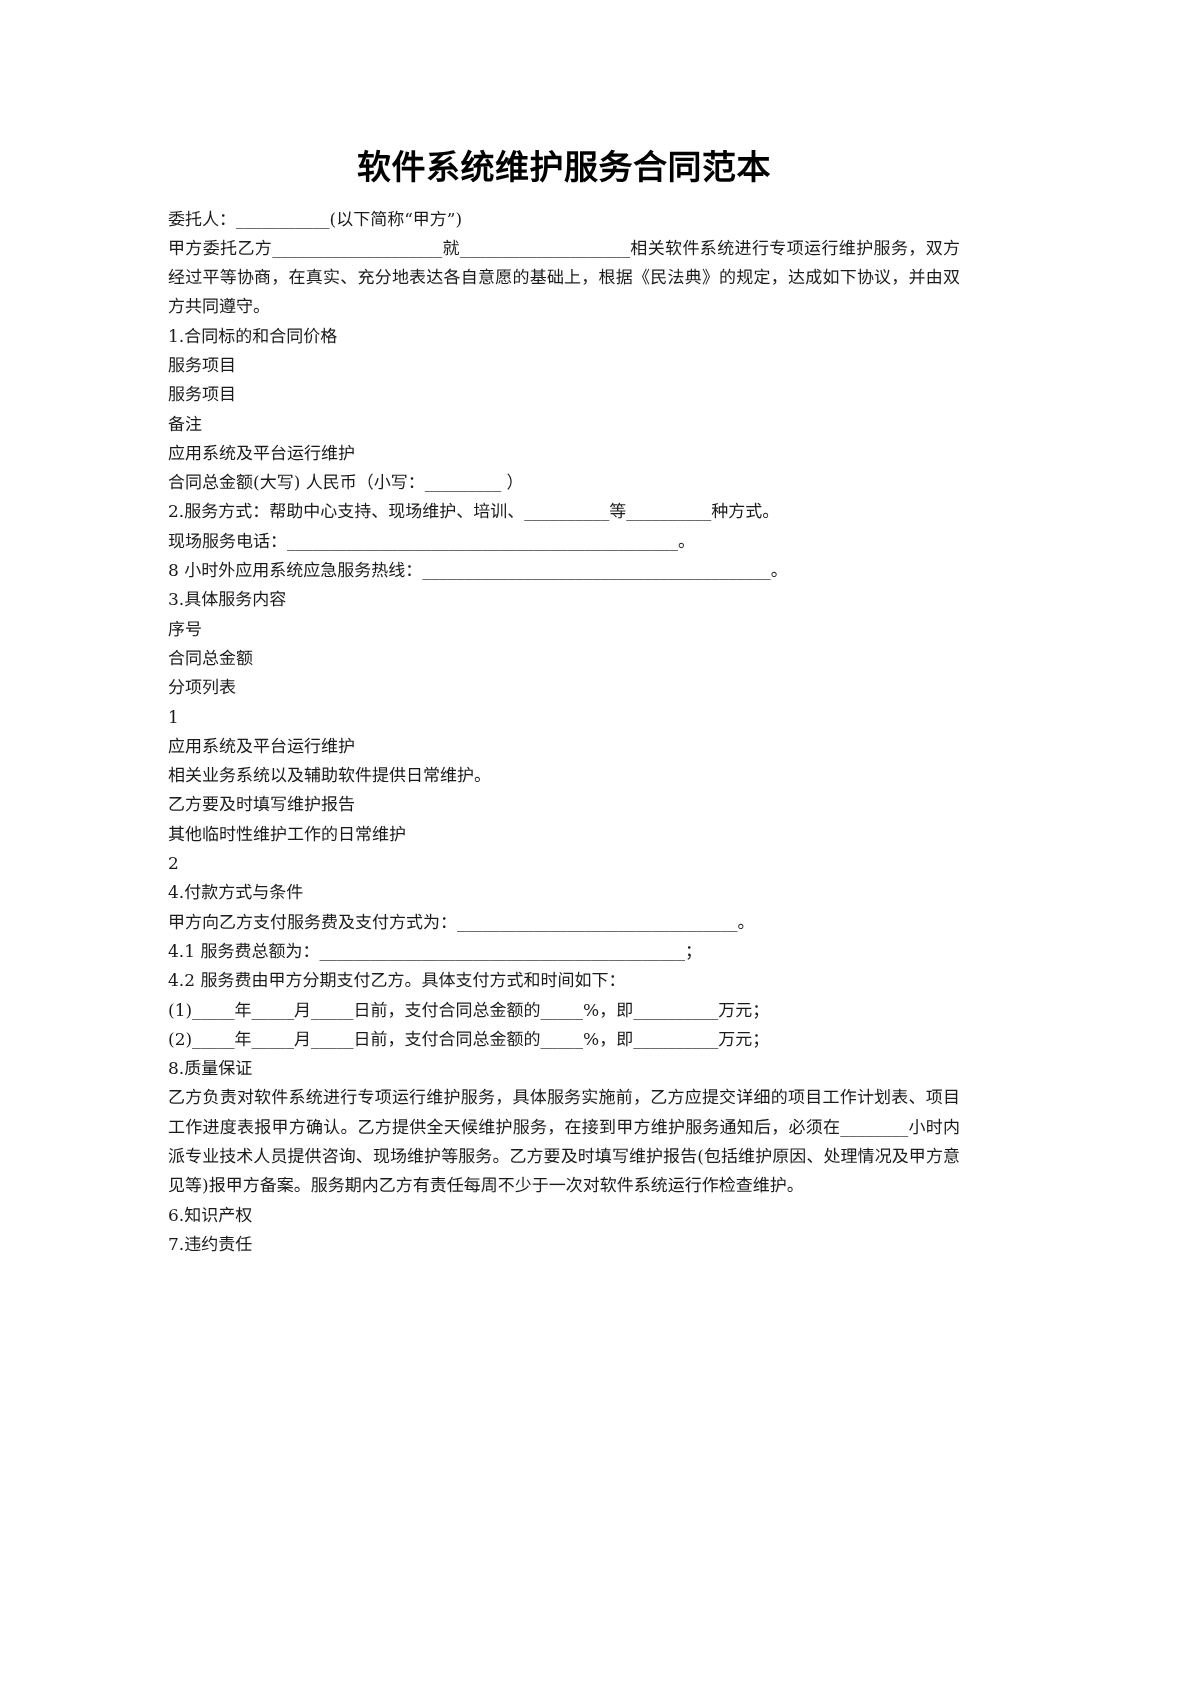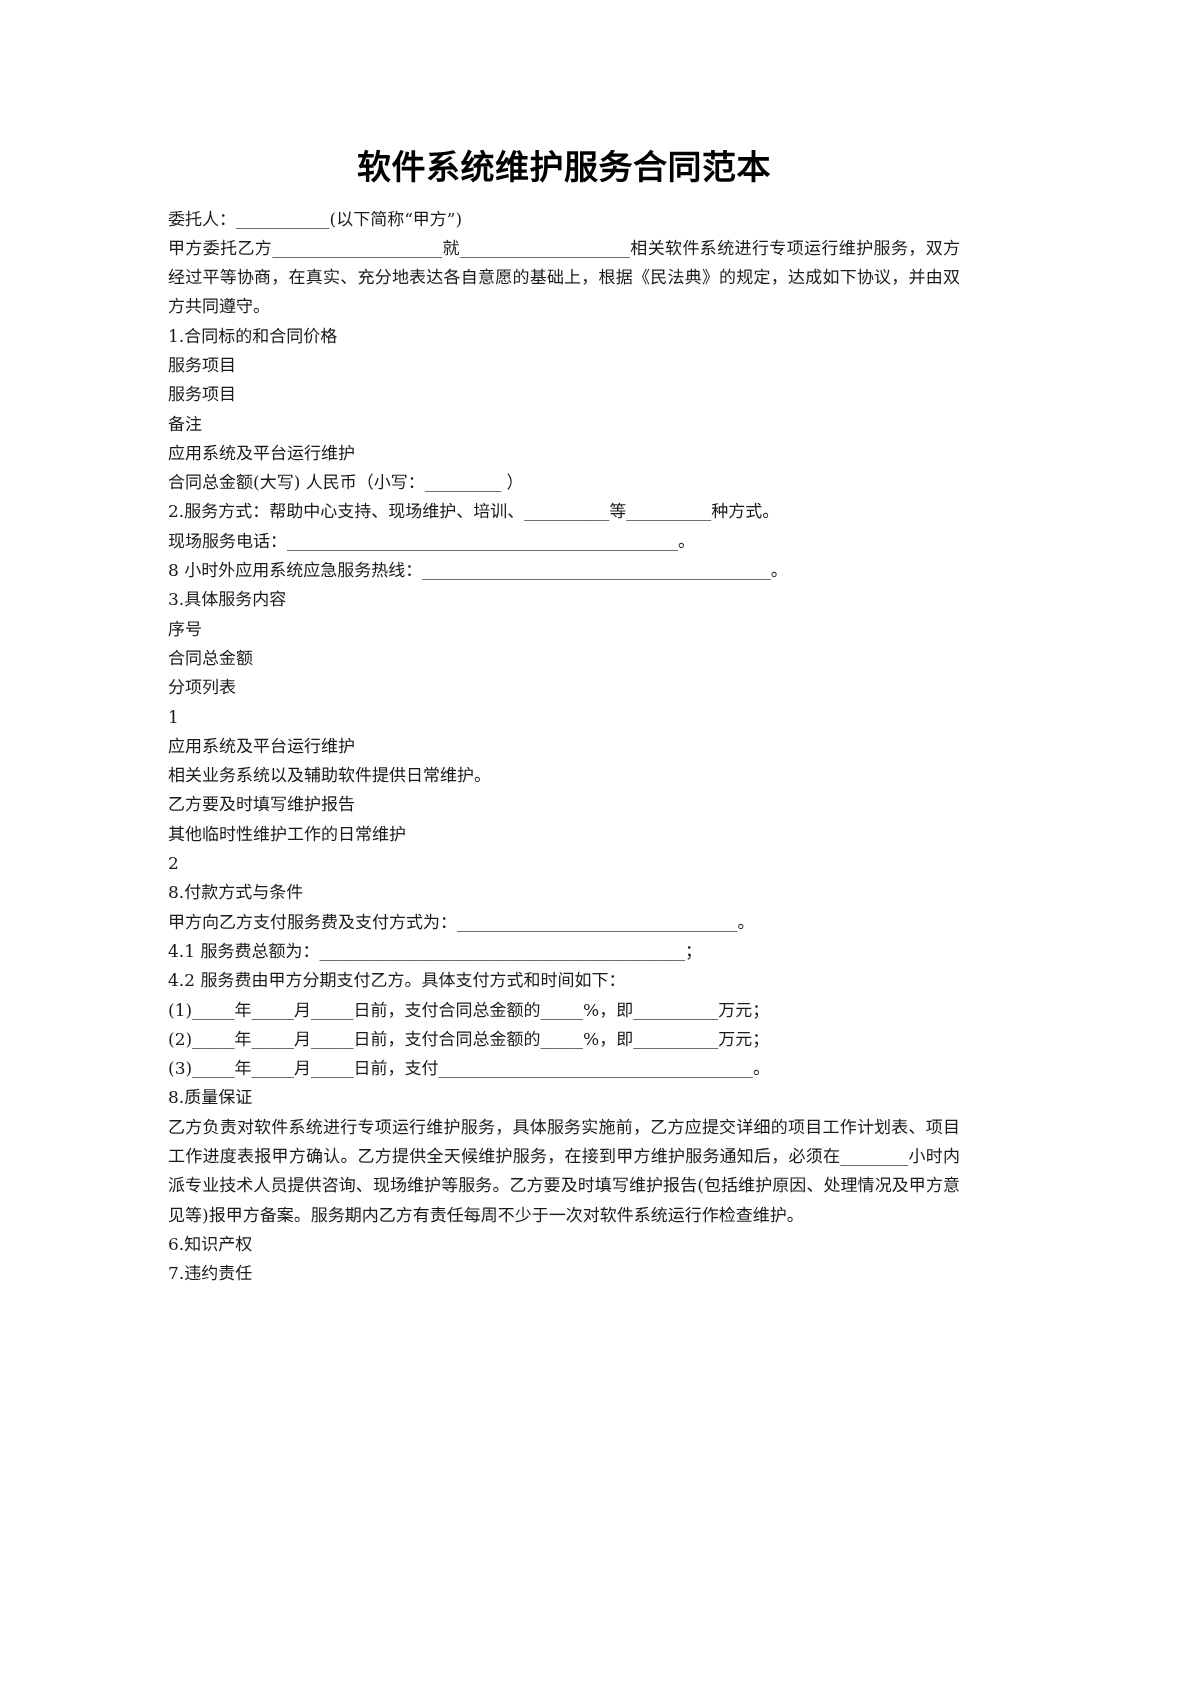--- a/index.html
+++ b/index.html
@@ -72,26 +72,25 @@
     <p class="line">3.具体服务内容</p>
     <p class="line">序号</p>
     <p class="line">合同总金额</p>
     <p class="line">分项列表</p>
     <p class="line">1</p>
     <p class="line">应用系统及平台运行维护</p>
     <p class="line">相关业务系统以及辅助软件提供日常维护。</p>
     <p class="line">乙方要及时填写维护报告</p>
     <p class="line">其他临时性维护工作的日常维护</p>
     <p class="line">2</p>
-    <p class="line">8.付款方式与条件</p>
+    <p class="line">4.付款方式与条件</p>
     <p class="line">甲方向乙方支付服务费及支付方式为：_________________________________。</p>
     <p class="line">4.1 服务费总额为：___________________________________________；</p>
     <p class="line">4.2 服务费由甲方分期支付乙方。具体支付方式和时间如下：</p>
     <p class="line">(1)_____年_____月_____日前，支付合同总金额的_____%，即__________万元；</p>
     <p class="line">(2)_____年_____月_____日前，支付合同总金额的_____%，即__________万元；</p>
-    <p class="line">(3)_____年_____月_____日前，支付_____________________________________。</p>
     <p class="line">8.质量保证</p>
     <p class="line para">乙方负责对软件系统进行专项运行维护服务，具体服务实施前，乙方应提交详细的项目工作计划表、项目工作进度表报甲方确认。乙方提供全天候维护服务，在接到甲方维护服务通知后，必须在________小时内派专业技术人员提供咨询、现场维护等服务。乙方要及时填写维护报告(包括维护原因、处理情况及甲方意见等)报甲方备案。服务期内乙方有责任每周不少于一次对软件系统运行作检查维护。</p>
     <p class="line">6.知识产权</p>
     <p class="line">7.违约责任</p>
 
   </div>
 </div>
 
 </body></html>

